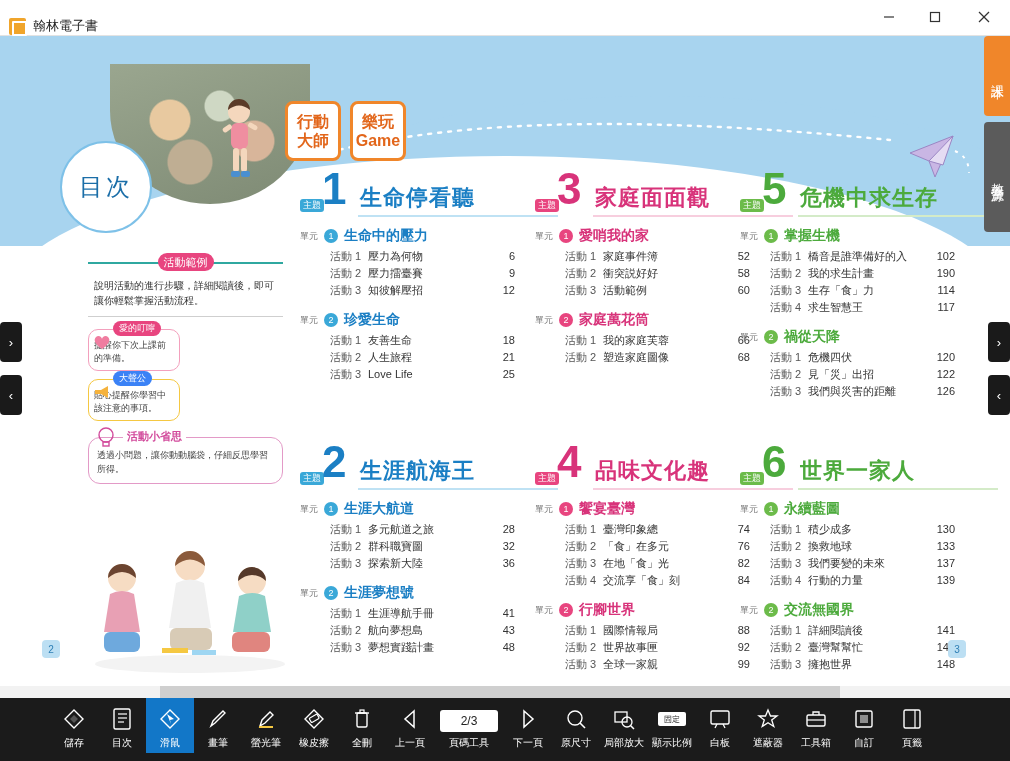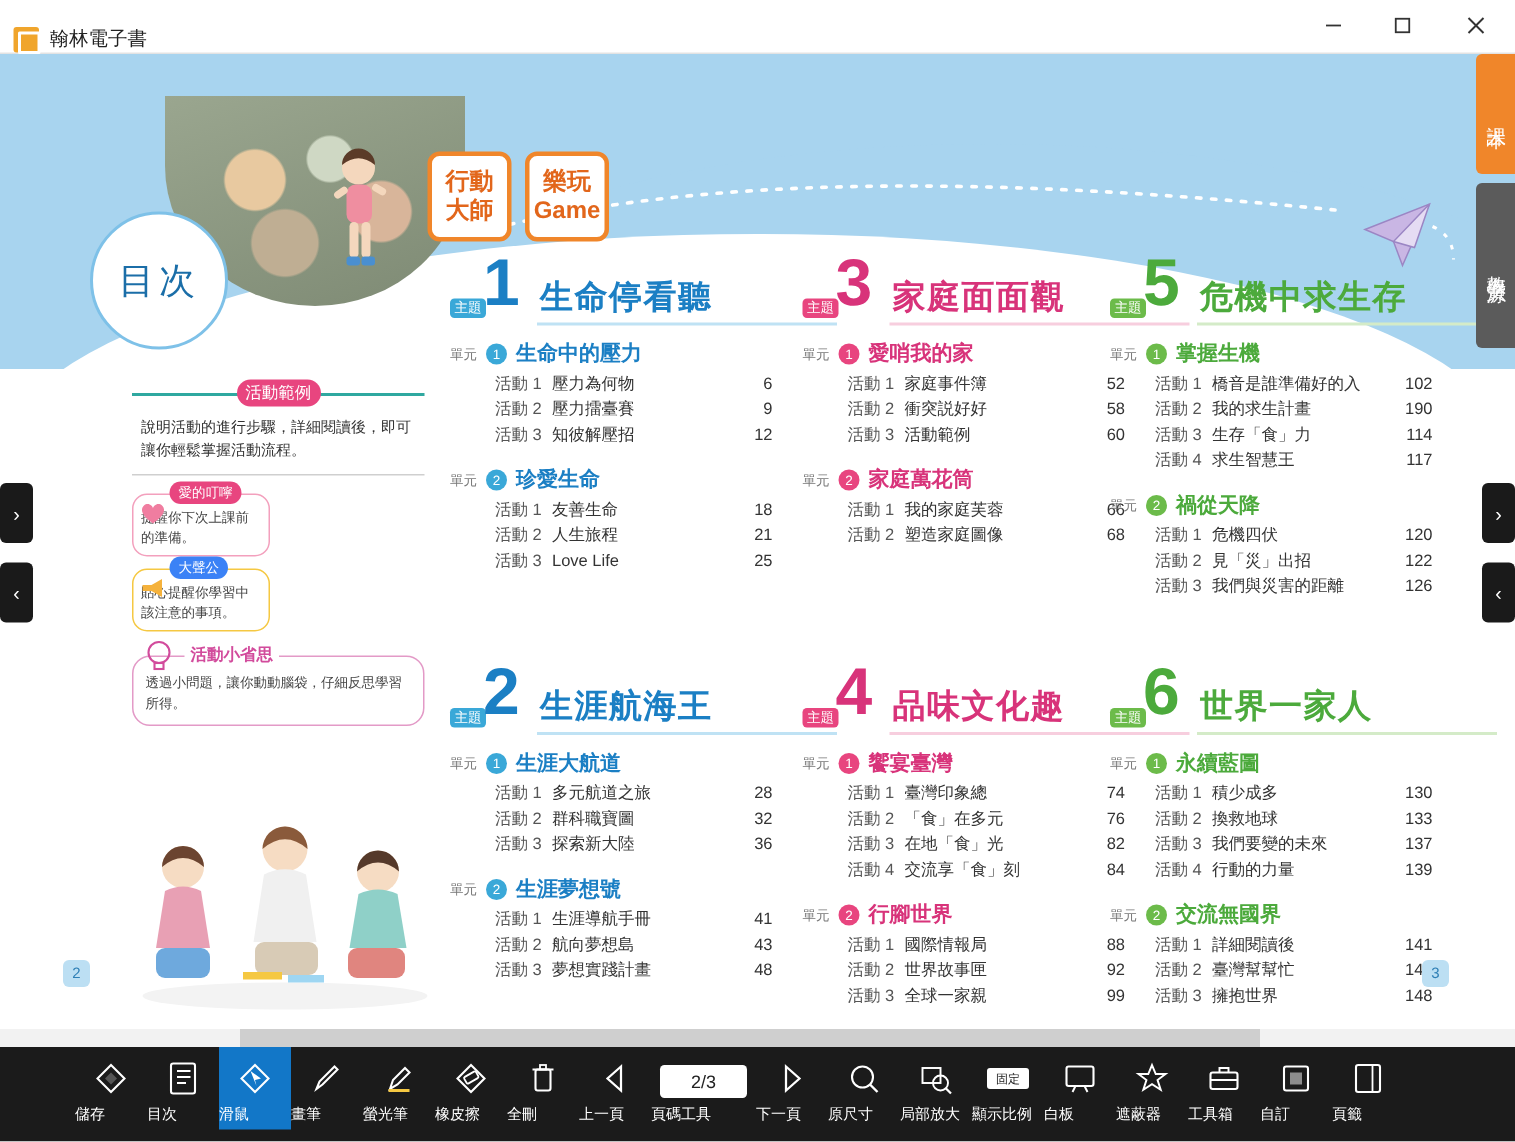--- a/index.html
+++ b/index.html
@@ -222,21 +222,21 @@
     position:absolute; left:0; top:686px; width:1010px; height:12px; background:#f2f2f2;
   }
   .hscroll .thumb { position:absolute; left:160px; top:0; width:680px; height:12px; background:#cfcfcf; }
 
   
   .toolbar {
     position:absolute; left:0; top:698px; width:1010px; height:63px; background:#1b1b1b;
   }
   .tools { display:flex; align-items:flex-start; height:63px; padding-left:50px; }
   .tool {
-    width:48px; height:55px; display:flex; flex-direction:column; 
+    width:48px; height:55px; display:flex; flex-direction:column; align-items:center;
     justify-content:flex-start; padding-top:6px; color:#fff; font-size:10px;
   }
   .tool .glyph { height:30px; display:flex; align-items:center; justify-content:center; }
   .tool .lbl { margin-top:2px; font-size:10px; color:#ffffff; }
   .tool.active { background:#1277c8; }
   .tool.wide { width:60px; }
   .page-input {
     width:58px; height:22px; background:#fff; color:#222; border-radius:3px;
     font-size:12px; display:flex; align-items:center; justify-content:center;
     margin-top:4px;

